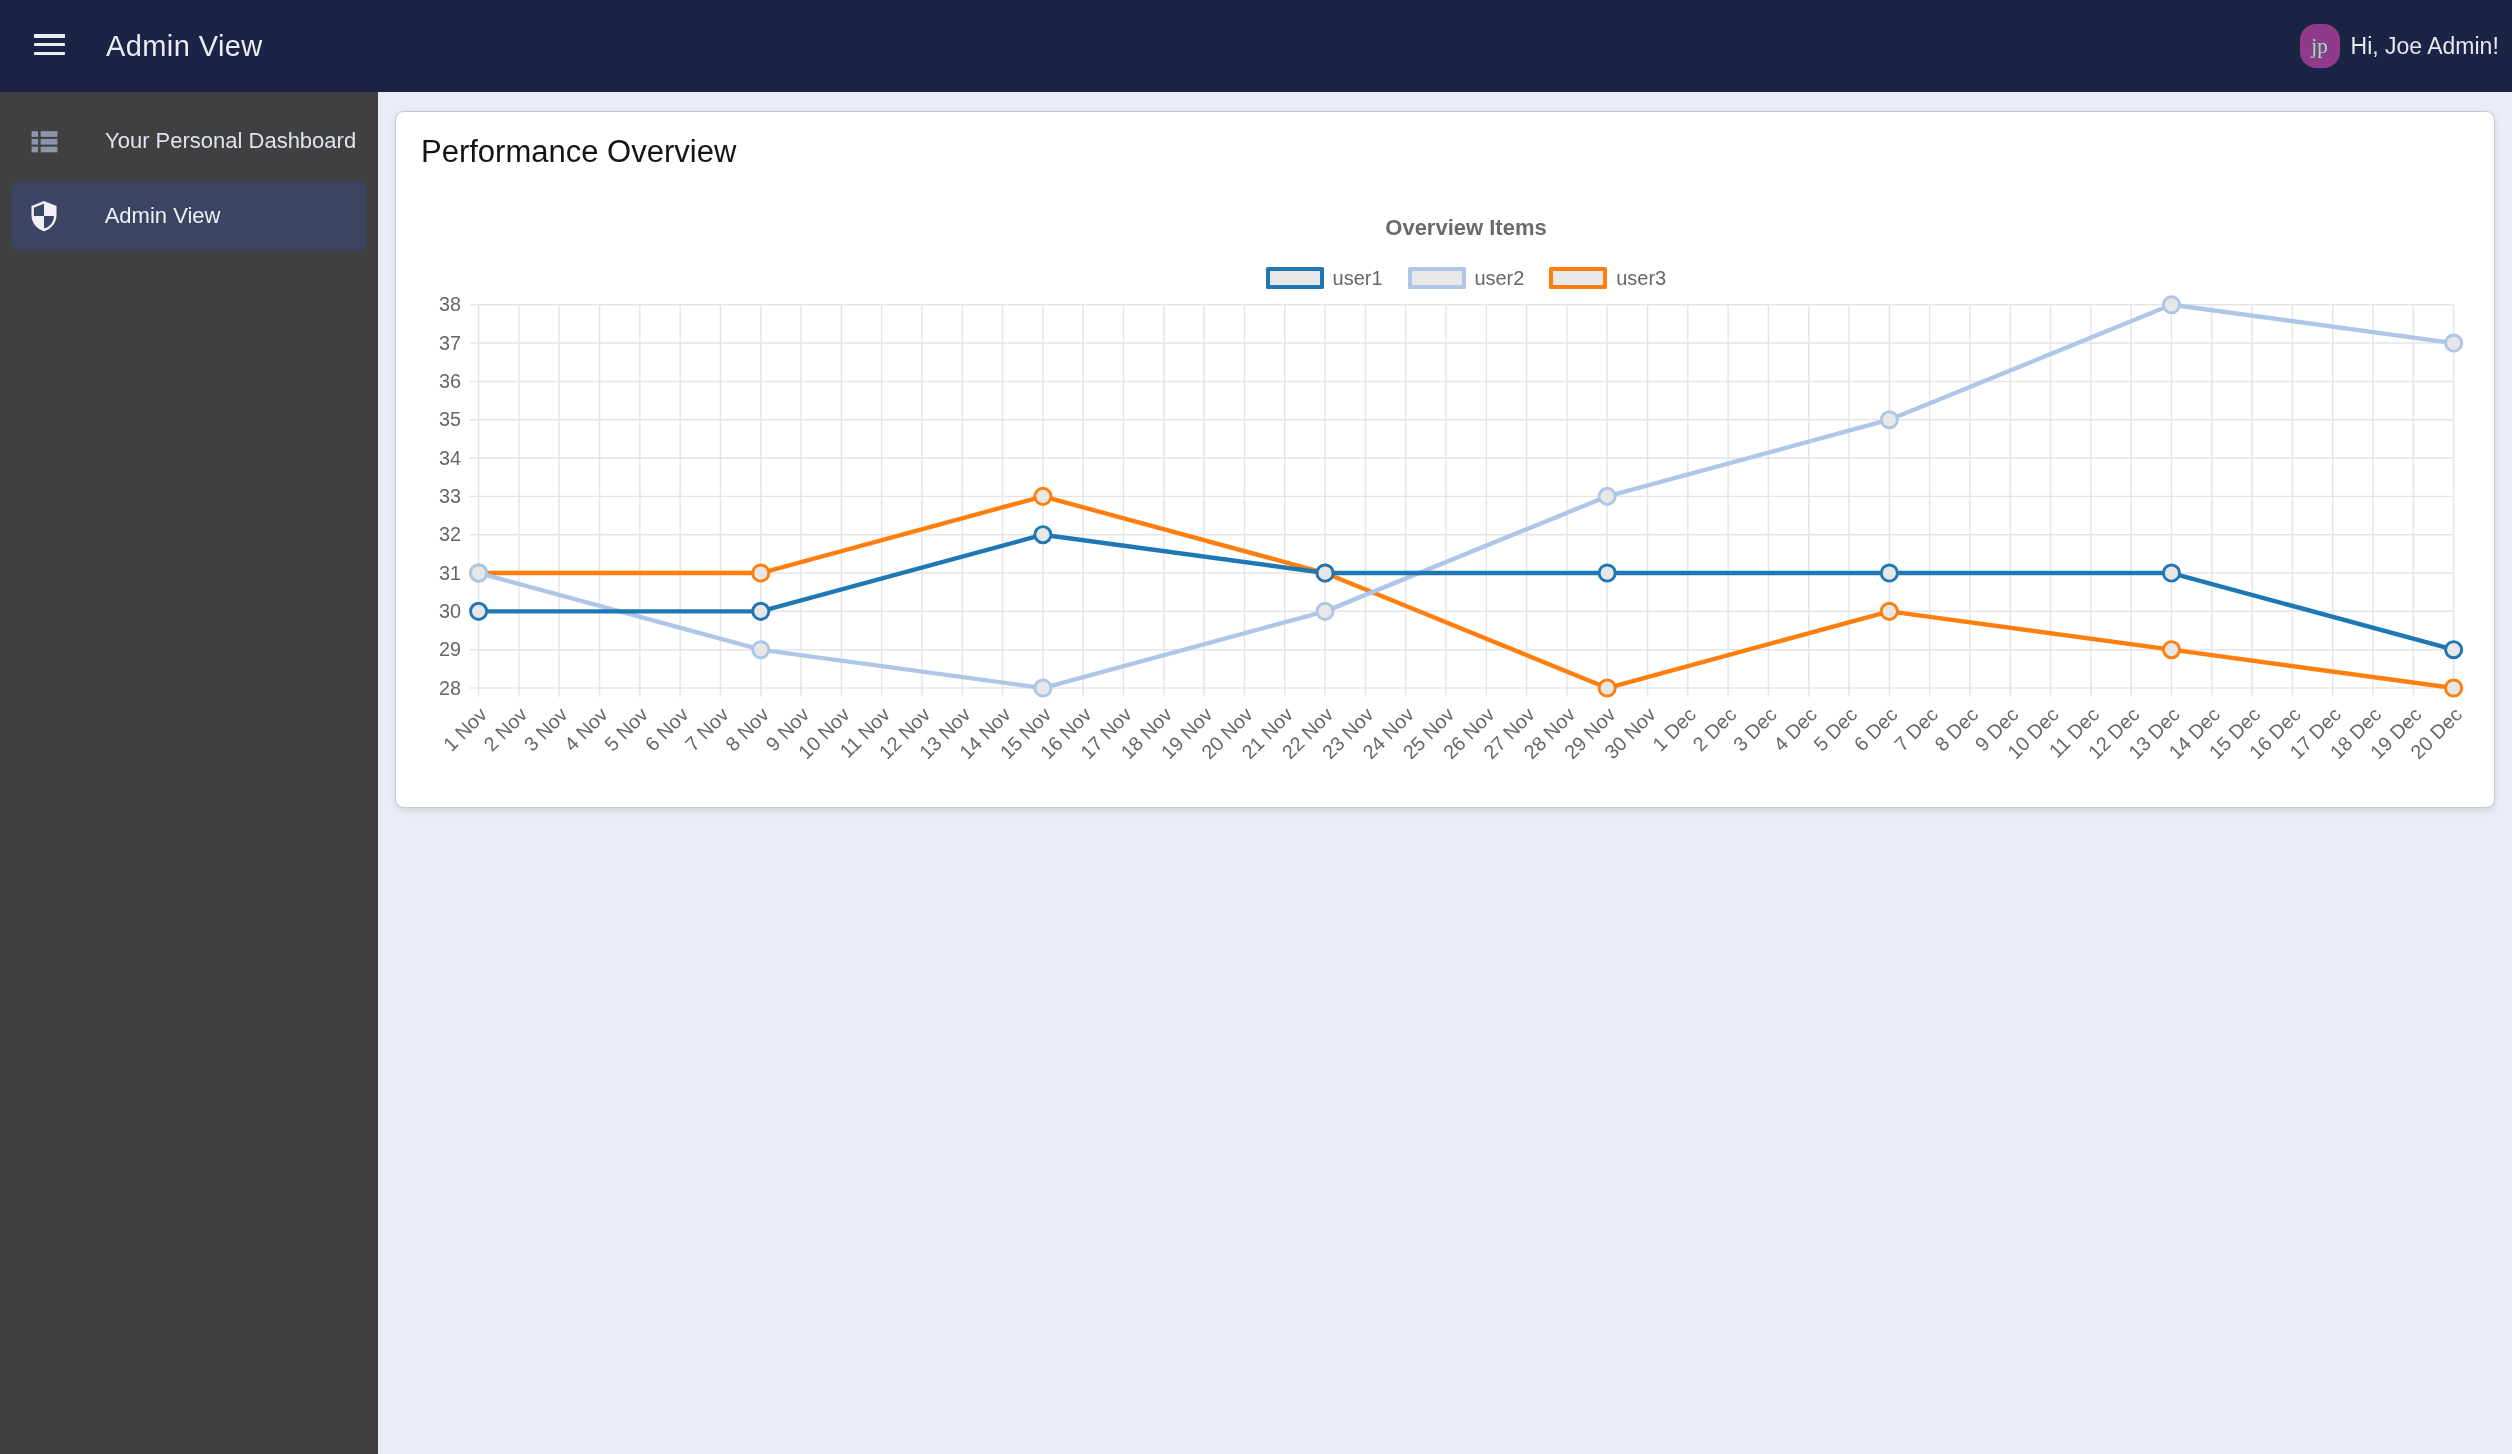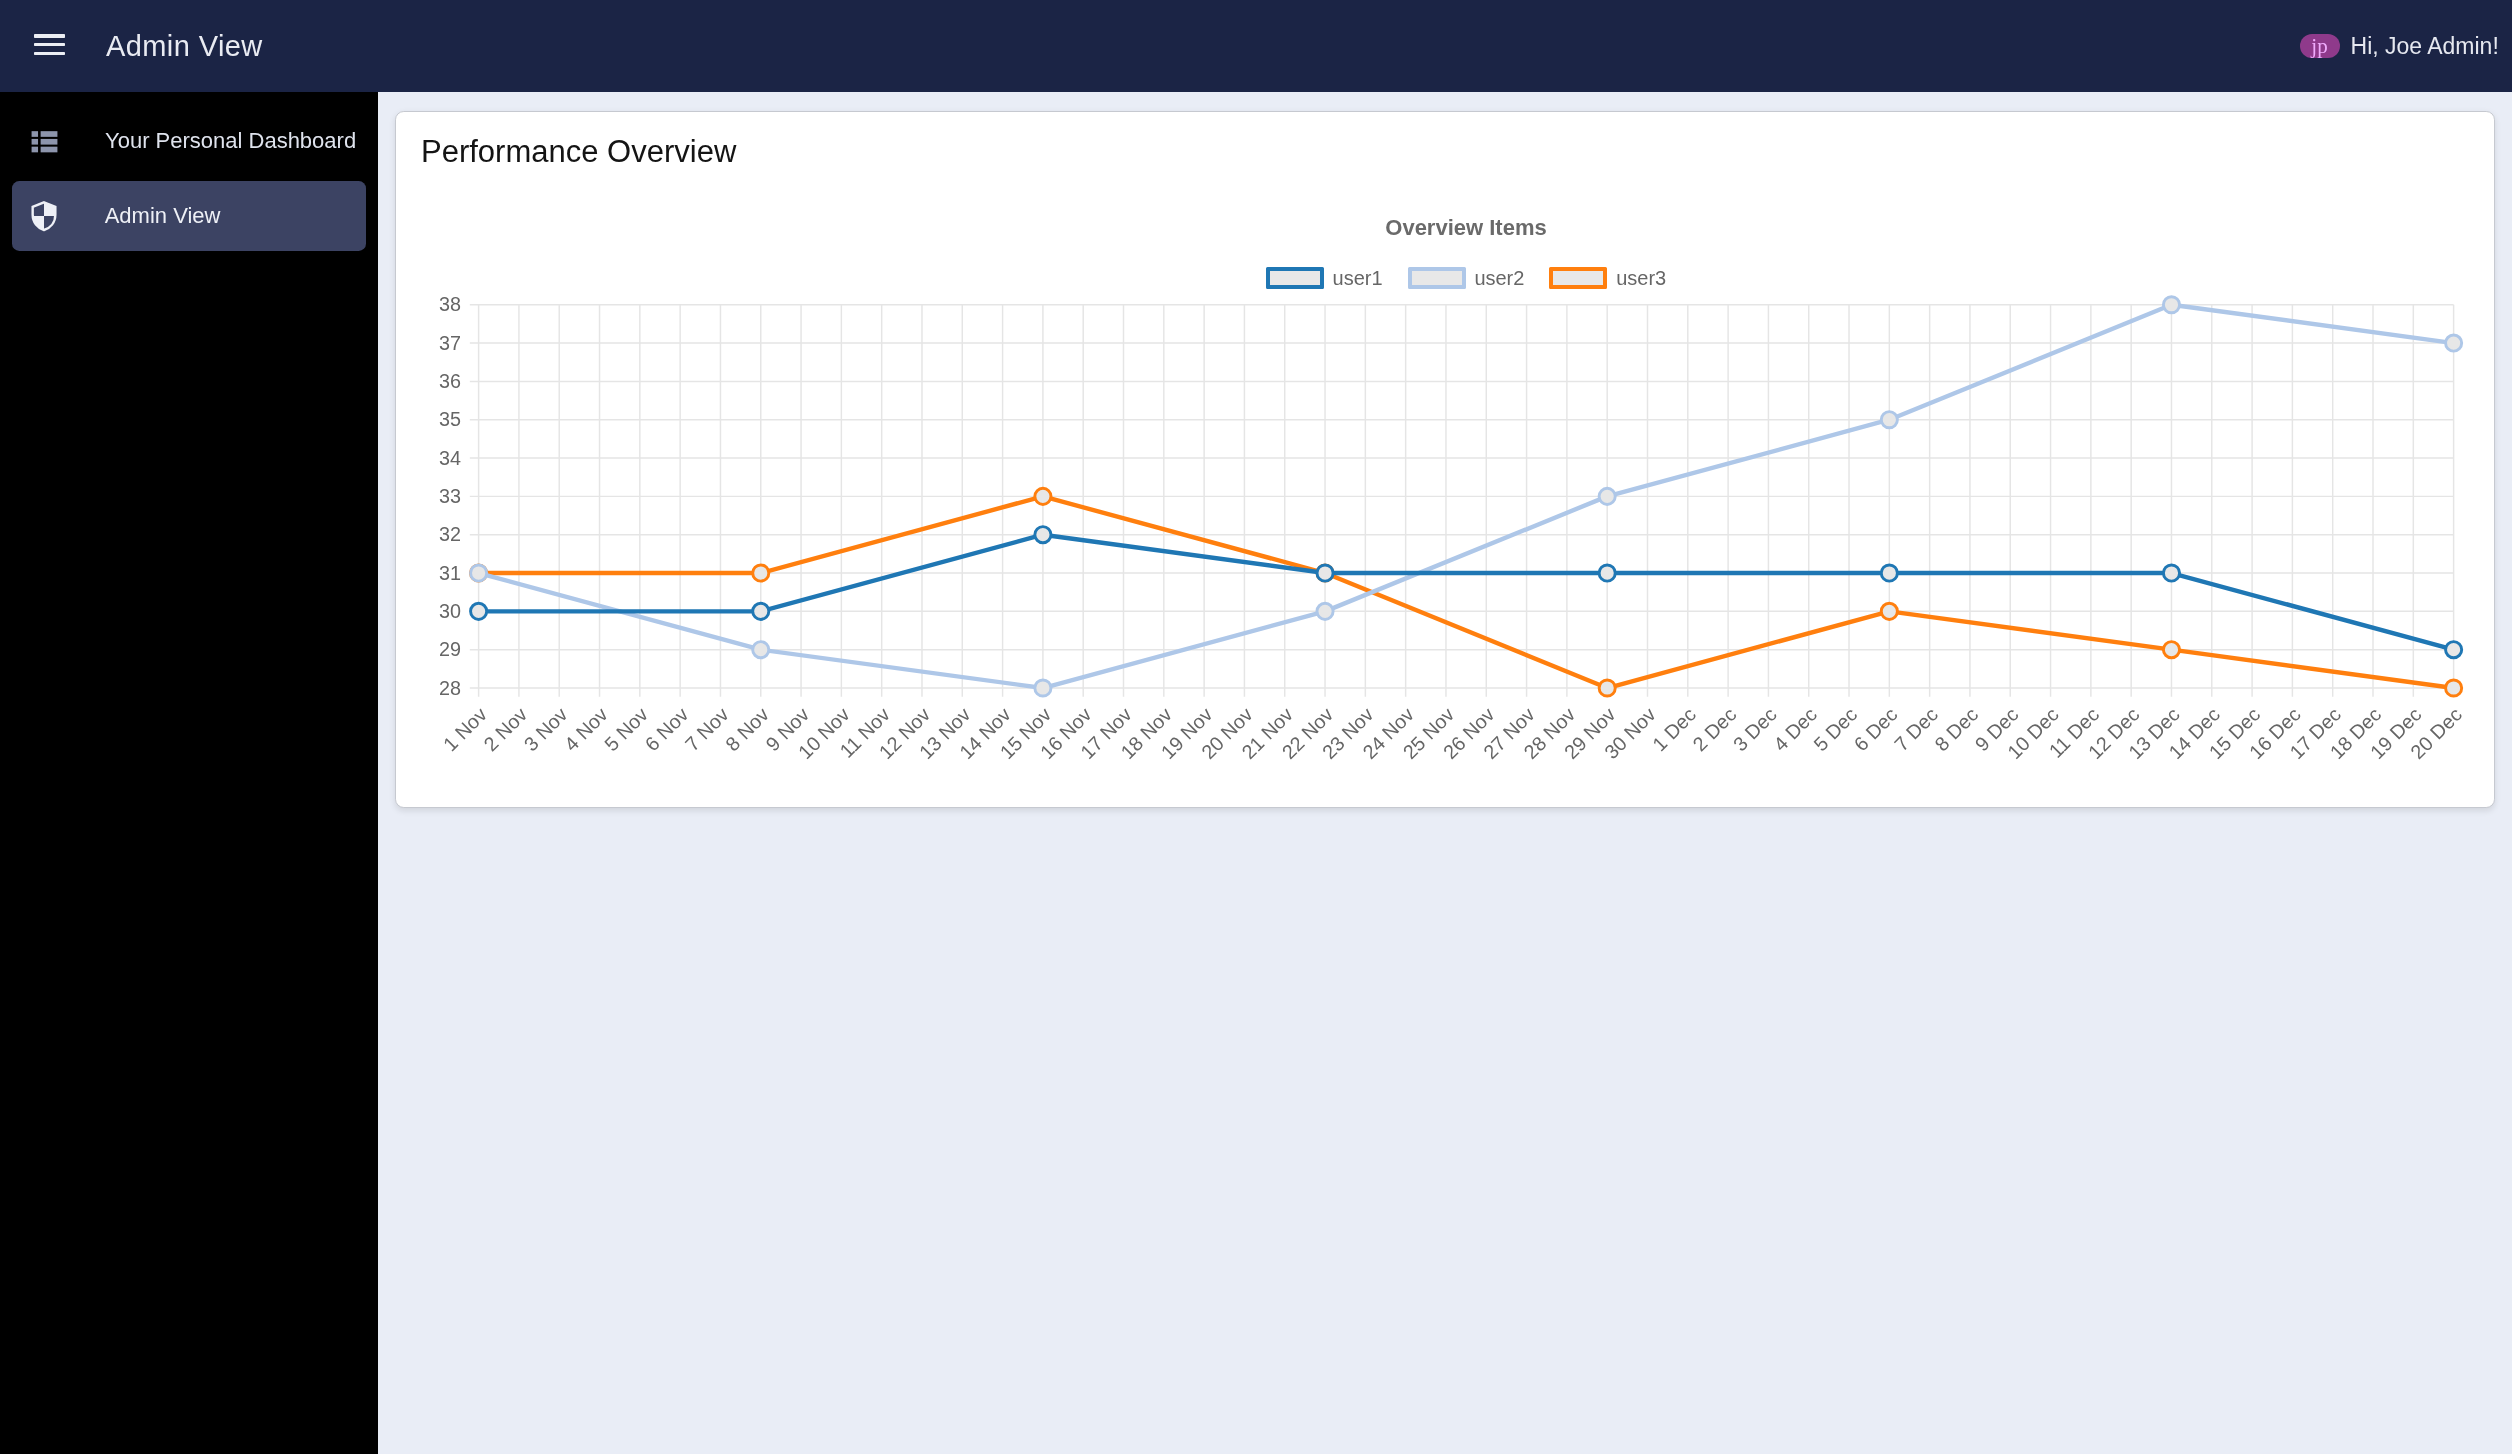--- a/index.html
+++ b/index.html
@@ -15,29 +15,29 @@
   }
   .hamburger{position:absolute;left:34px;top:34px;width:31px;height:25px;cursor:pointer;}
   .hamburger .bar{position:absolute;left:0;width:31px;height:3.7px;background:#eceef4;border-radius:0.7px;}
   .hamburger .b1{top:0;} .hamburger .b2{top:8.8px;} .hamburger .b3{top:17.6px;}
   .header-title{
     position:absolute;left:106px;top:0;height:92px;display:flex;align-items:center;
     font-size:29px;color:#e9ebf2;letter-spacing:0.4px;
   }
   .user-area{position:absolute;right:13.2px;top:0;height:92px;display:flex;align-items:center;gap:11px;}
   .avatar{
-    width:40px;height:24px;border-radius:16px;background:#8f3a8b;
+    width:40px;height:44px;border-radius:16px;background:#8f3a8b;
     display:flex;align-items:center;justify-content:center;
-    color:#f0abfc;font-family:"Liberation Serif", serif;font-size:21px;cursor:pointer;
+    color:#86efac;font-family:"Liberation Serif", serif;font-size:21px;cursor:pointer;
   }
   .greeting{font-size:23px;color:#e6e8f0;}
   
   .sidebar{
     position:absolute;left:0;top:92px;width:378px;height:1363px;
-    background:#000000;padding-top:14px;box-sizing:border-box;
+    background:#404040;padding-top:14px;box-sizing:border-box;
   }
   .side-item{
     position:relative;height:70px;display:flex;align-items:center;
     padding-left:28px;cursor:pointer;color:#dfe3ed;font-size:22px;
   }
   .side-item .icon-box{width:32px;height:32px;display:flex;align-items:center;justify-content:center;}
   .side-item .side-label{margin-left:45px;white-space:nowrap;}
   .side-item.active{
     margin:5.1px 12.5px 0 11.7px;padding-left:16px;height:70px;
     background:#3c4363;border-radius:7.3px;color:#eef0f6;

